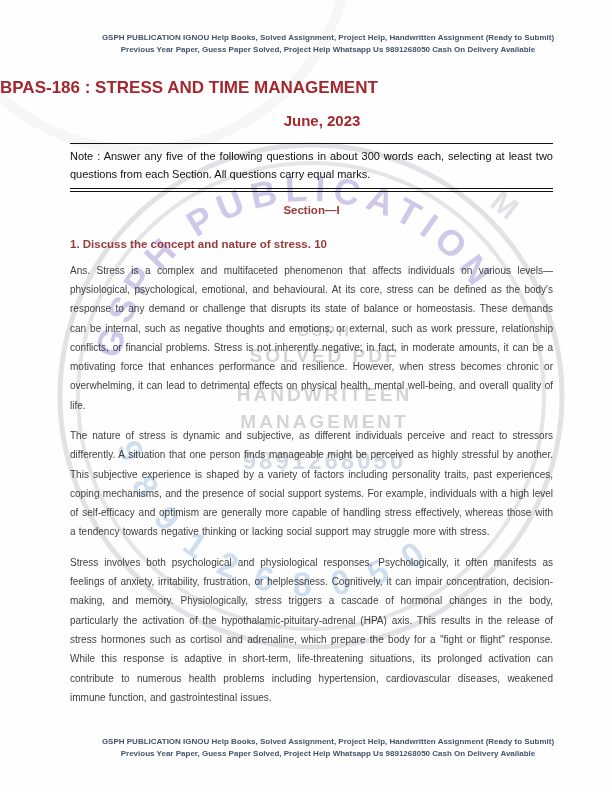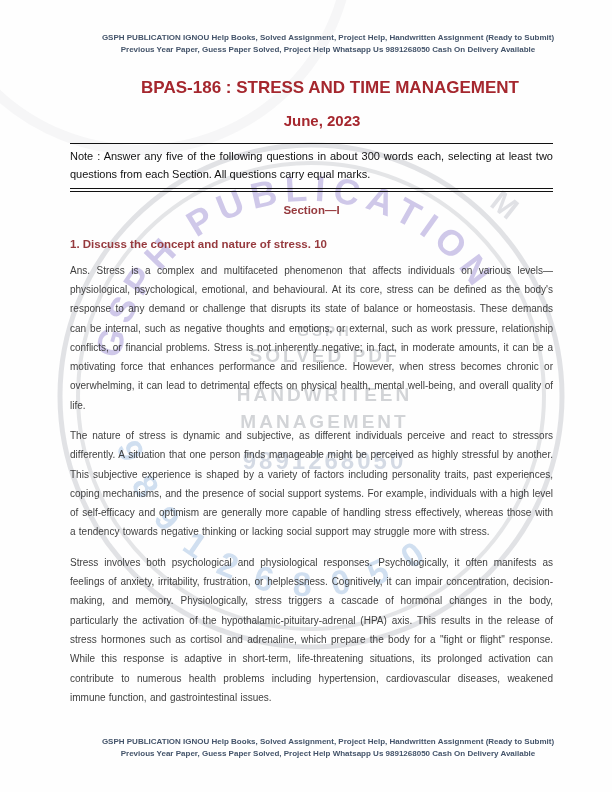--- a/index.html
+++ b/index.html
@@ -46,26 +46,25 @@
     text-align:center;
     color:#44546A;
     font-weight:bold;
     font-size:8px;
     line-height:1.5;
     padding-left:44px;
   }
   .page-header{padding-top:32px;}
   .page-footer{position:absolute;left:0;right:0;top:736px;}
   .doc-title{
-    text-align:center;
+    text-align:left;
     color:#A5272E;
     font-weight:bold;
     font-size:17px;
     margin-top:22px;
-    margin-left:48px;
   }
   .doc-date{
     text-align:center;
     color:#A5272E;
     font-weight:bold;
     font-size:15px;
     margin-top:14px;
     padding-left:32px;
   }
   .body-col{

